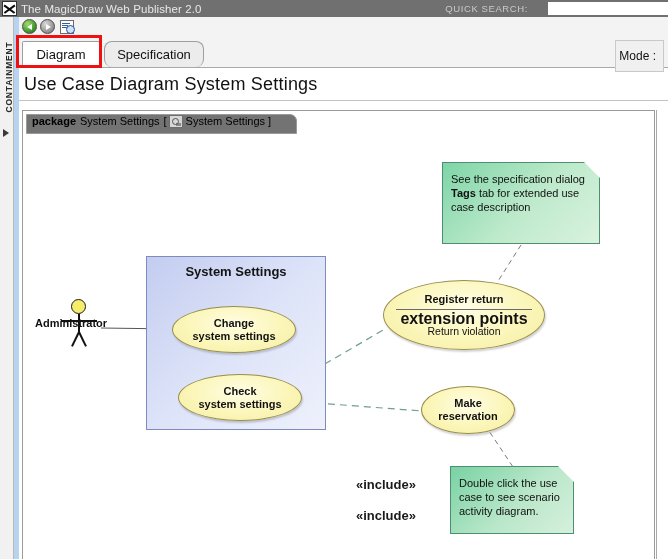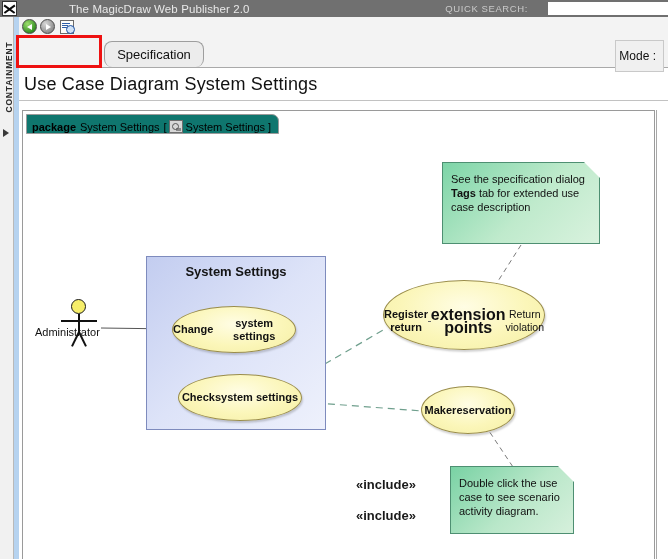--- a/index.html
+++ b/index.html
@@ -4,21 +4,21 @@
 <title>MagicDraw Web Publisher</title>
 <style>
   html,body{margin:0;padding:0;background:#fff;}
   body{width:668px;height:559px;overflow:hidden;
        font-family:"Liberation Sans",sans-serif;font-size:12px;color:#000;}
 
   #app{position:relative;width:668px;height:559px;background:#ffffff;}
 
   
   .titlebar{position:absolute;left:0;top:0;width:668px;height:17px;
-            background:#707070;display:flex;align-items:center;gap:48px;}
+            background:#707070;display:flex;align-items:center;}
   .tb-icon{width:13px;height:13px;margin-left:2px;margin-right:4px;
            background:#ffffff;border:1px solid #333;position:relative;flex:none;}
   .tb-icon:before,.tb-icon:after{content:"";position:absolute;left:0;top:50%;
            width:100%;height:1.6px;background:#0a0a0a;}
   .tb-icon:before{transform:translateY(-50%) rotate(36deg);}
   .tb-icon:after{transform:translateY(-50%) rotate(-36deg);}
   .tb-title{color:#e8e8e8;font-size:11.5px;letter-spacing:.1px;white-space:nowrap;}
   .qs-wrap{position:absolute;right:0;top:0;height:17px;display:flex;align-items:center;}
   .qs-label{color:#c9c9c9;font-size:9.5px;letter-spacing:.6px;margin-right:20px;}
   .qs-input{width:120px;height:13px;background:#fff;border:1px solid #fff;
@@ -78,23 +78,23 @@
   
   .heading{position:absolute;left:24px;top:74px;font-size:18px;color:#111;
            letter-spacing:.2px;white-space:nowrap;}
   .hrule{position:absolute;left:19px;top:100px;width:649px;height:1px;background:#c2c2c2;}
 
   
   .canvas{position:absolute;left:22px;top:110px;width:633px;height:449px;
           background:#ffffff;border:1px solid #9a9a9a;border-bottom:none;
           box-sizing:border-box;overflow:hidden;}
   .pkgtab{position:absolute;left:3px;top:3px;height:18px;
-          border:1px solid #9a9a9a;background:#0f766e;
-          border-radius:0 7px 0 0;display:flex;align-items:flex-end;
-          padding:0 7px 0 5px;font-size:11px;white-space:nowrap;}
+          border:1px solid #9a9a9a;background:#737373;
+          border-radius:0 7px 0 0;display:flex;align-items:flex-start;
+          padding:0 25px 0 5px;font-size:11px;white-space:nowrap;}
   .pkgtab b{margin-right:4px;}
   .pkgicon{display:inline-block;width:12px;height:11px;margin:0 3px 0 2px;
            background:#d7d7d7;border:1px solid #6d6d6d;position:relative;
            vertical-align:-2px;}
   .pkgicon:after{content:"";position:absolute;left:2px;top:2px;width:5px;height:5px;
            border:1px solid #555;border-radius:50%;}
   .pkgicon:before{content:"";position:absolute;right:1px;bottom:1px;width:5px;height:3px;
            background:#8a8a8a;}
 
   
@@ -114,42 +114,42 @@
         box-sizing:border-box;border:1px solid #7e8bbd;
         background:linear-gradient(135deg,#c3cdf0 0%,#dde3f8 50%,#eef1fc 100%);}
   .pkgbox .ttl{position:absolute;left:0;top:7px;width:100%;text-align:center;
         font-size:13px;font-weight:bold;color:#141414;}
 
   
   .uc{position:absolute;box-sizing:border-box;border-radius:50%;
       border:1px solid #9a8d4b;
       background:radial-gradient(ellipse at 50% 38%,#fffde4 0%,#fbf6b9 55%,#f4eea3 100%);
       box-shadow:1px 2px 2px rgba(0,0,0,.18);
-      display:flex;flex-direction:row;align-items:center;justify-content:center;
-      text-align:center;font-size:11px;font-weight:bold;color:#111;line-height:13px;}
+      display:flex;flex-direction:column;align-items:center;justify-content:center;
+      text-align:right;font-size:11px;font-weight:bold;color:#111;line-height:13px;}
   #uc-change{left:172px;top:306px;width:124px;height:47px;}
   #uc-check{left:178px;top:374px;width:124px;height:47px;}
   #uc-make{left:421px;top:386px;width:94px;height:48px;}
   #uc-register{left:383px;top:280px;width:162px;height:70px;
       justify-content:flex-start;padding-top:12px;}
   #uc-register .title{font-weight:bold;font-size:11px;}
   #uc-register .sep{width:136px;height:1px;background:#6a6a6a;margin:3px 0 2px 0;}
   #uc-register .expts{font-weight:bold;font-size:16px;}
   #uc-register .expval{font-weight:normal;font-size:10.5px;}
 
   
   .actor{position:absolute;left:57px;top:299px;width:46px;height:54px;}
   .actor .head{position:absolute;left:14px;top:0;width:15px;height:15px;
       border-radius:50%;background:#f6ee6a;border:1.6px solid #1a1a1a;box-sizing:border-box;}
   .actor .body{position:absolute;left:21px;top:15px;width:1.8px;height:19px;background:#111;}
   .actor .arms{position:absolute;left:4px;top:21px;width:36px;height:1.8px;background:#111;}
   .actor .leg{position:absolute;top:33px;width:1.8px;height:16px;background:#111;}
   .actor .leg.l{left:21px;transform-origin:top center;transform:rotate(26deg);}
   .actor .leg.r{left:21px;transform-origin:top center;transform:rotate(-26deg);}
-  .actorlabel{position:absolute;left:35px;top:326px;font-size:11px;font-weight:normal;
+  .actorlabel{position:absolute;left:35px;top:317px;font-size:11px;font-weight:bold;
       color:#111;white-space:nowrap;}
 
   
   .edges{position:absolute;left:0;top:0;width:633px;height:449px;pointer-events:none;}
   .inclabel{position:absolute;font-size:13px;color:#1a1a1a;white-space:nowrap;font-weight:bold;}
   #inc1{left:333px;top:366px;}
   #inc2{left:333px;top:397px;}
 
   .vbar{position:absolute;right:11px;top:110px;width:1px;height:449px;background:#a8a8a8;}
 </style>
@@ -183,20 +183,21 @@
     <span class="docicon">
       <span class="pg"></span>
         <span class="ln a"></span>
         <span class="ln b"></span>
         <span class="ln c"></span>
       <span class="mag"></span>
     </span>
   </div>
 
   <div class="tabstrip">
+    <div class="tab active" id="tab-diagram">Diagram</div>
     <div class="tab inactive" id="tab-spec">Specification</div>
     <div class="baseline"></div>
 
     <div style="position:absolute;right:4px;top:4px;display:flex;align-items:center;
                 border:1px solid #c9c9c9;background:#f0f0f0;padding:8px 3px;">
       <span style="font-size:12px;color:#111;margin-right:4px;">Mode :</span>
     </div>
   </div>
   <div class="redbox"></div>
 

